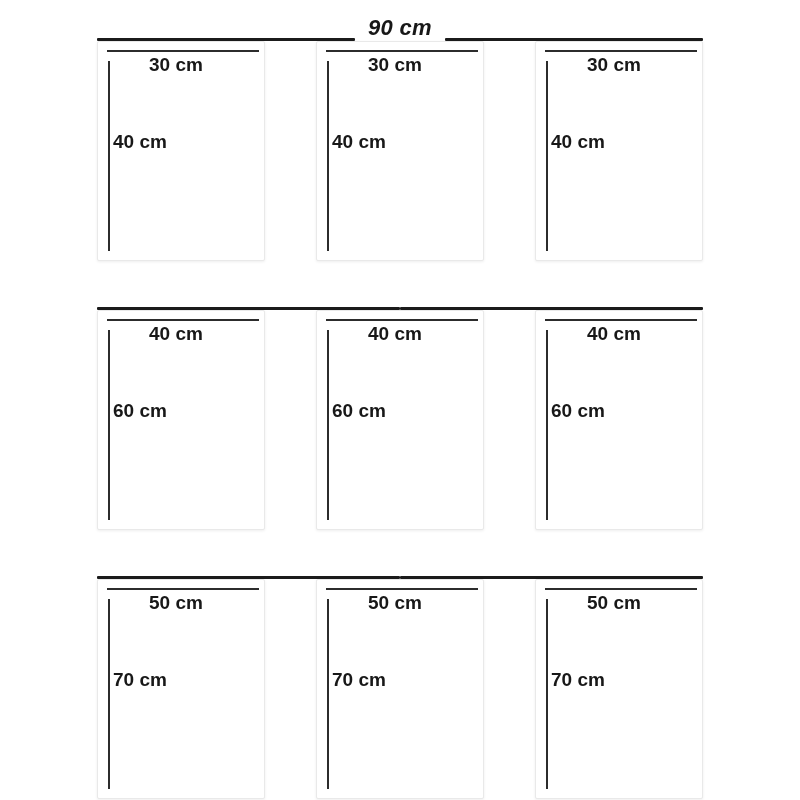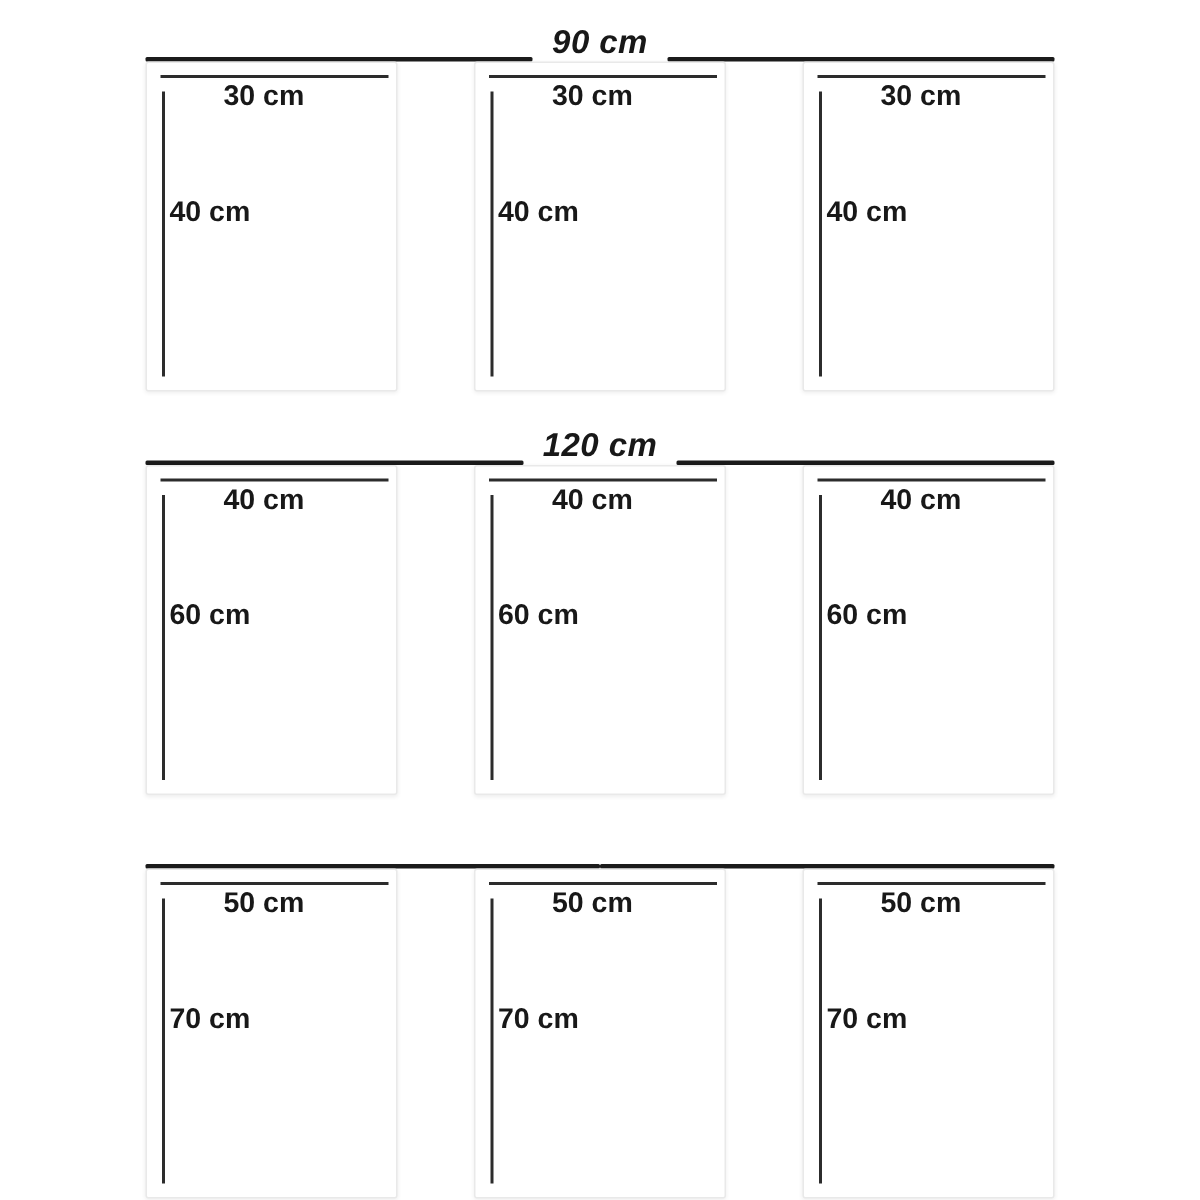--- a/index.html
+++ b/index.html
@@ -128,21 +128,20 @@
         <span class="m-top-label">30 cm</span>
         <span class="m-left"></span>
         <span class="m-left-label">40 cm</span>
       </div>
     </div>
   </section>
 
   <section class="row">
     <div class="group-header">
       <span class="hline"></span>
-      <span class="hlabel">120 cm</span>
       <span class="hline"></span>
     </div>
     <div class="frames">
       <div class="frame">
         <span class="m-top"></span>
         <span class="m-top-label">40 cm</span>
         <span class="m-left"></span>
         <span class="m-left-label">60 cm</span>
       </div>
       <div class="frame">

